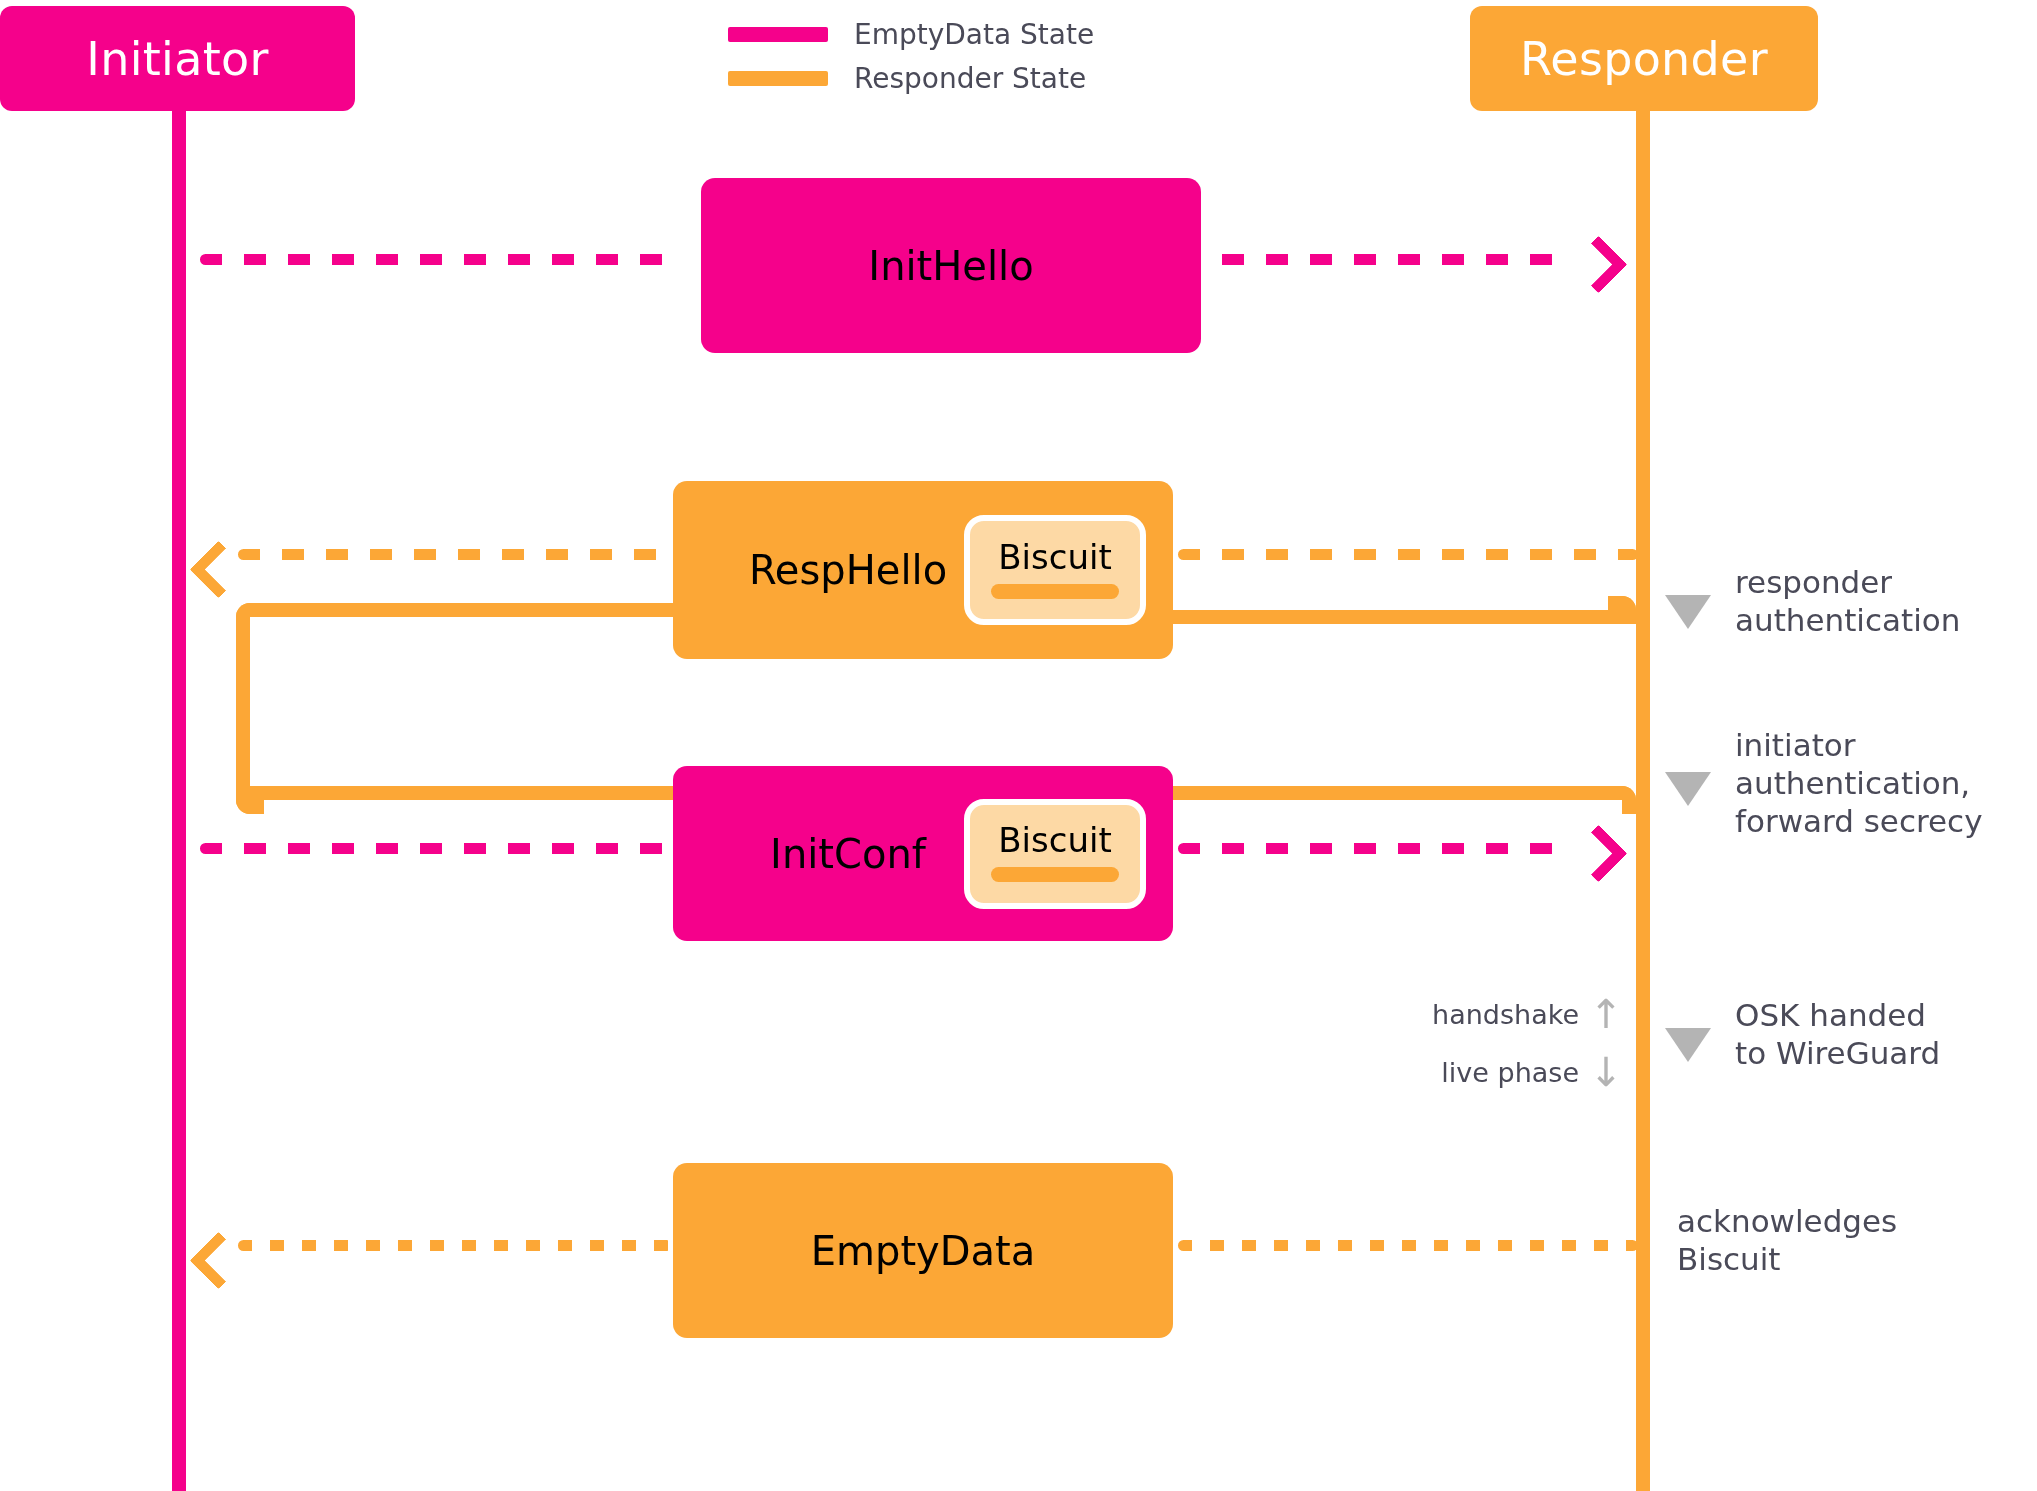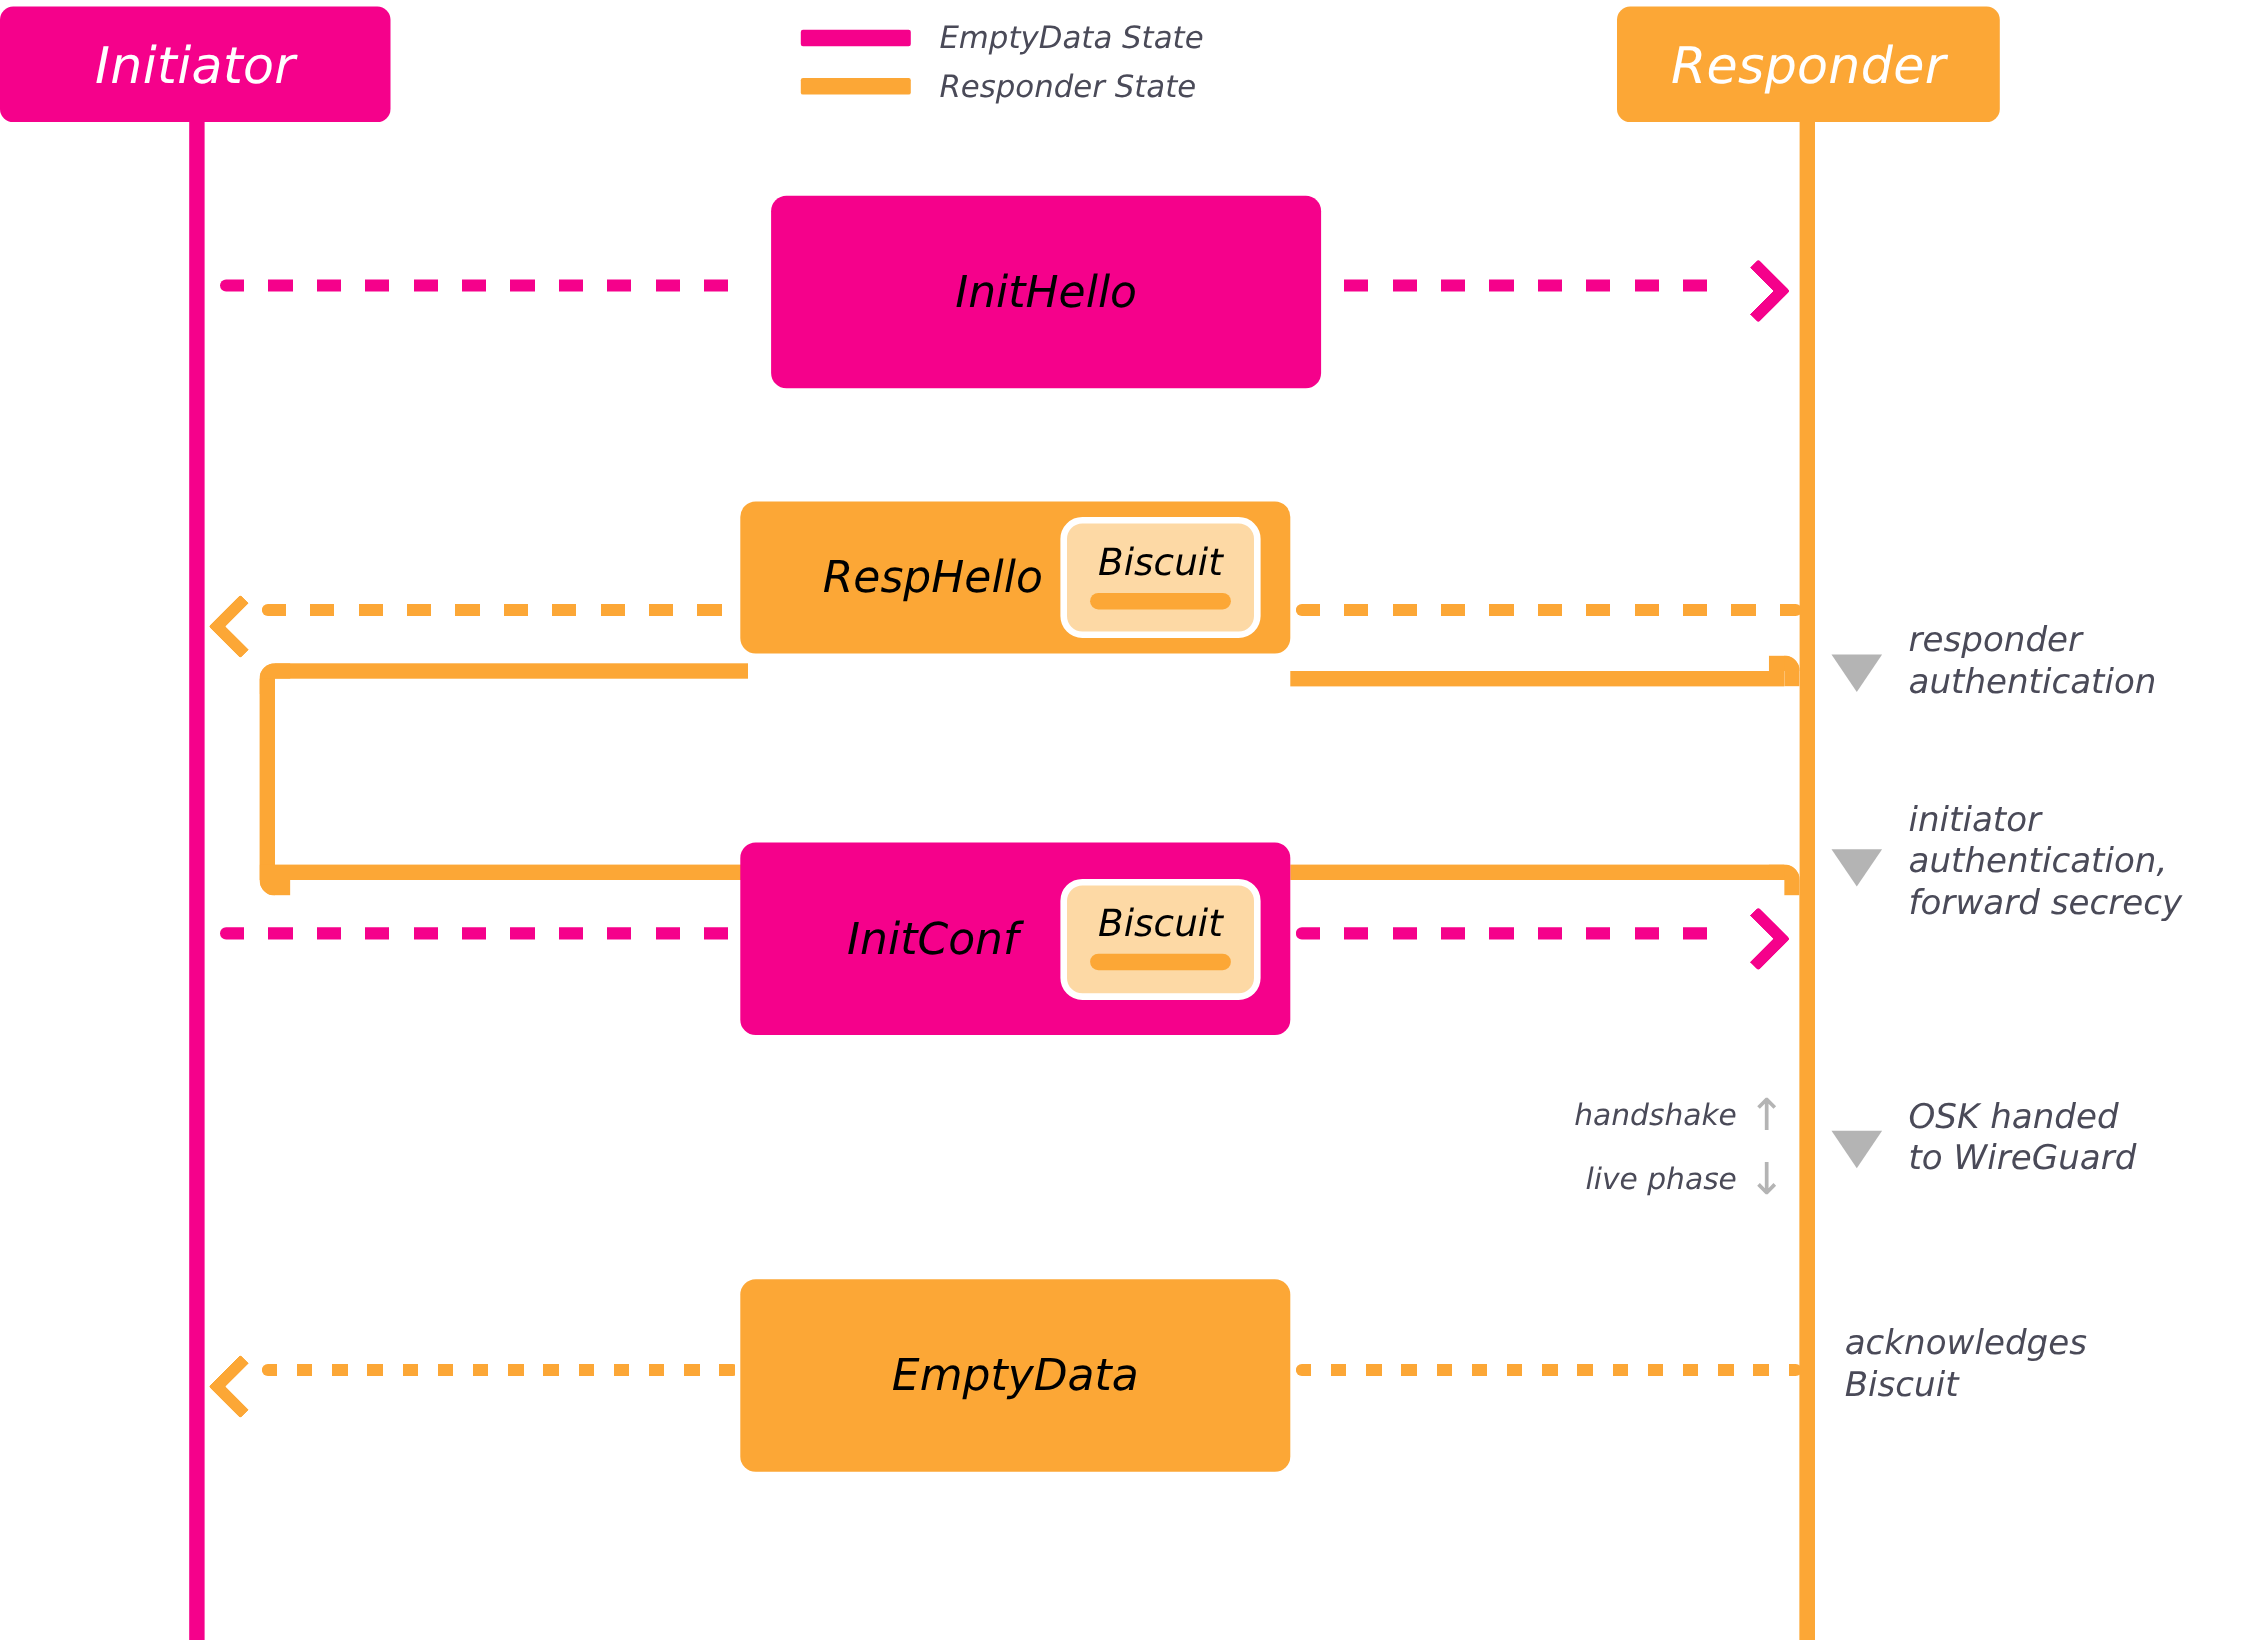--- a/index.html
+++ b/index.html
@@ -7,21 +7,20 @@
     padding: 0;
     background: #ffffff;
   }
   #canvas {
     position: relative;
     width: 2037px;
     height: 1491px;
     background: #ffffff;
     font-family: "DejaVu Sans", sans-serif;
     overflow: hidden;
-    font-style: italic;
   }
 
   
   .lifeline {
     position: absolute;
     width: 14px;
   }
   #lifeline-initiator {
     left: 172px;
     top: 60px;
@@ -95,21 +94,21 @@
     color: #000000;
     font-size: 40px;
     padding: 0 18px;
     box-sizing: border-box;
   }
   .msg-box .msg-label { white-space: nowrap; }
   .msg-pink   { background: #f5018b; }
   .msg-orange { background: #fca736; }
 
   #msg-inithello  { left: 673px; top: 178px;  width: 500px; height: 175px; margin-left: 28px; }
-  #msg-resphello  { left: 673px; top: 456px;  width: 500px; height: 138px; }
+  #msg-resphello  { left: 673px; top: 481px;  width: 500px; height: 178px; }
   #msg-initconf   { left: 673px; top: 766px;  width: 500px; height: 175px; }
   #msg-emptydata  { left: 673px; top: 1163px; width: 500px; height: 175px; }
 
   
   .biscuit {
     position: absolute;
     right: 27px;
     top: 50%;
     transform: translateY(-50%);
     width: 182px;

